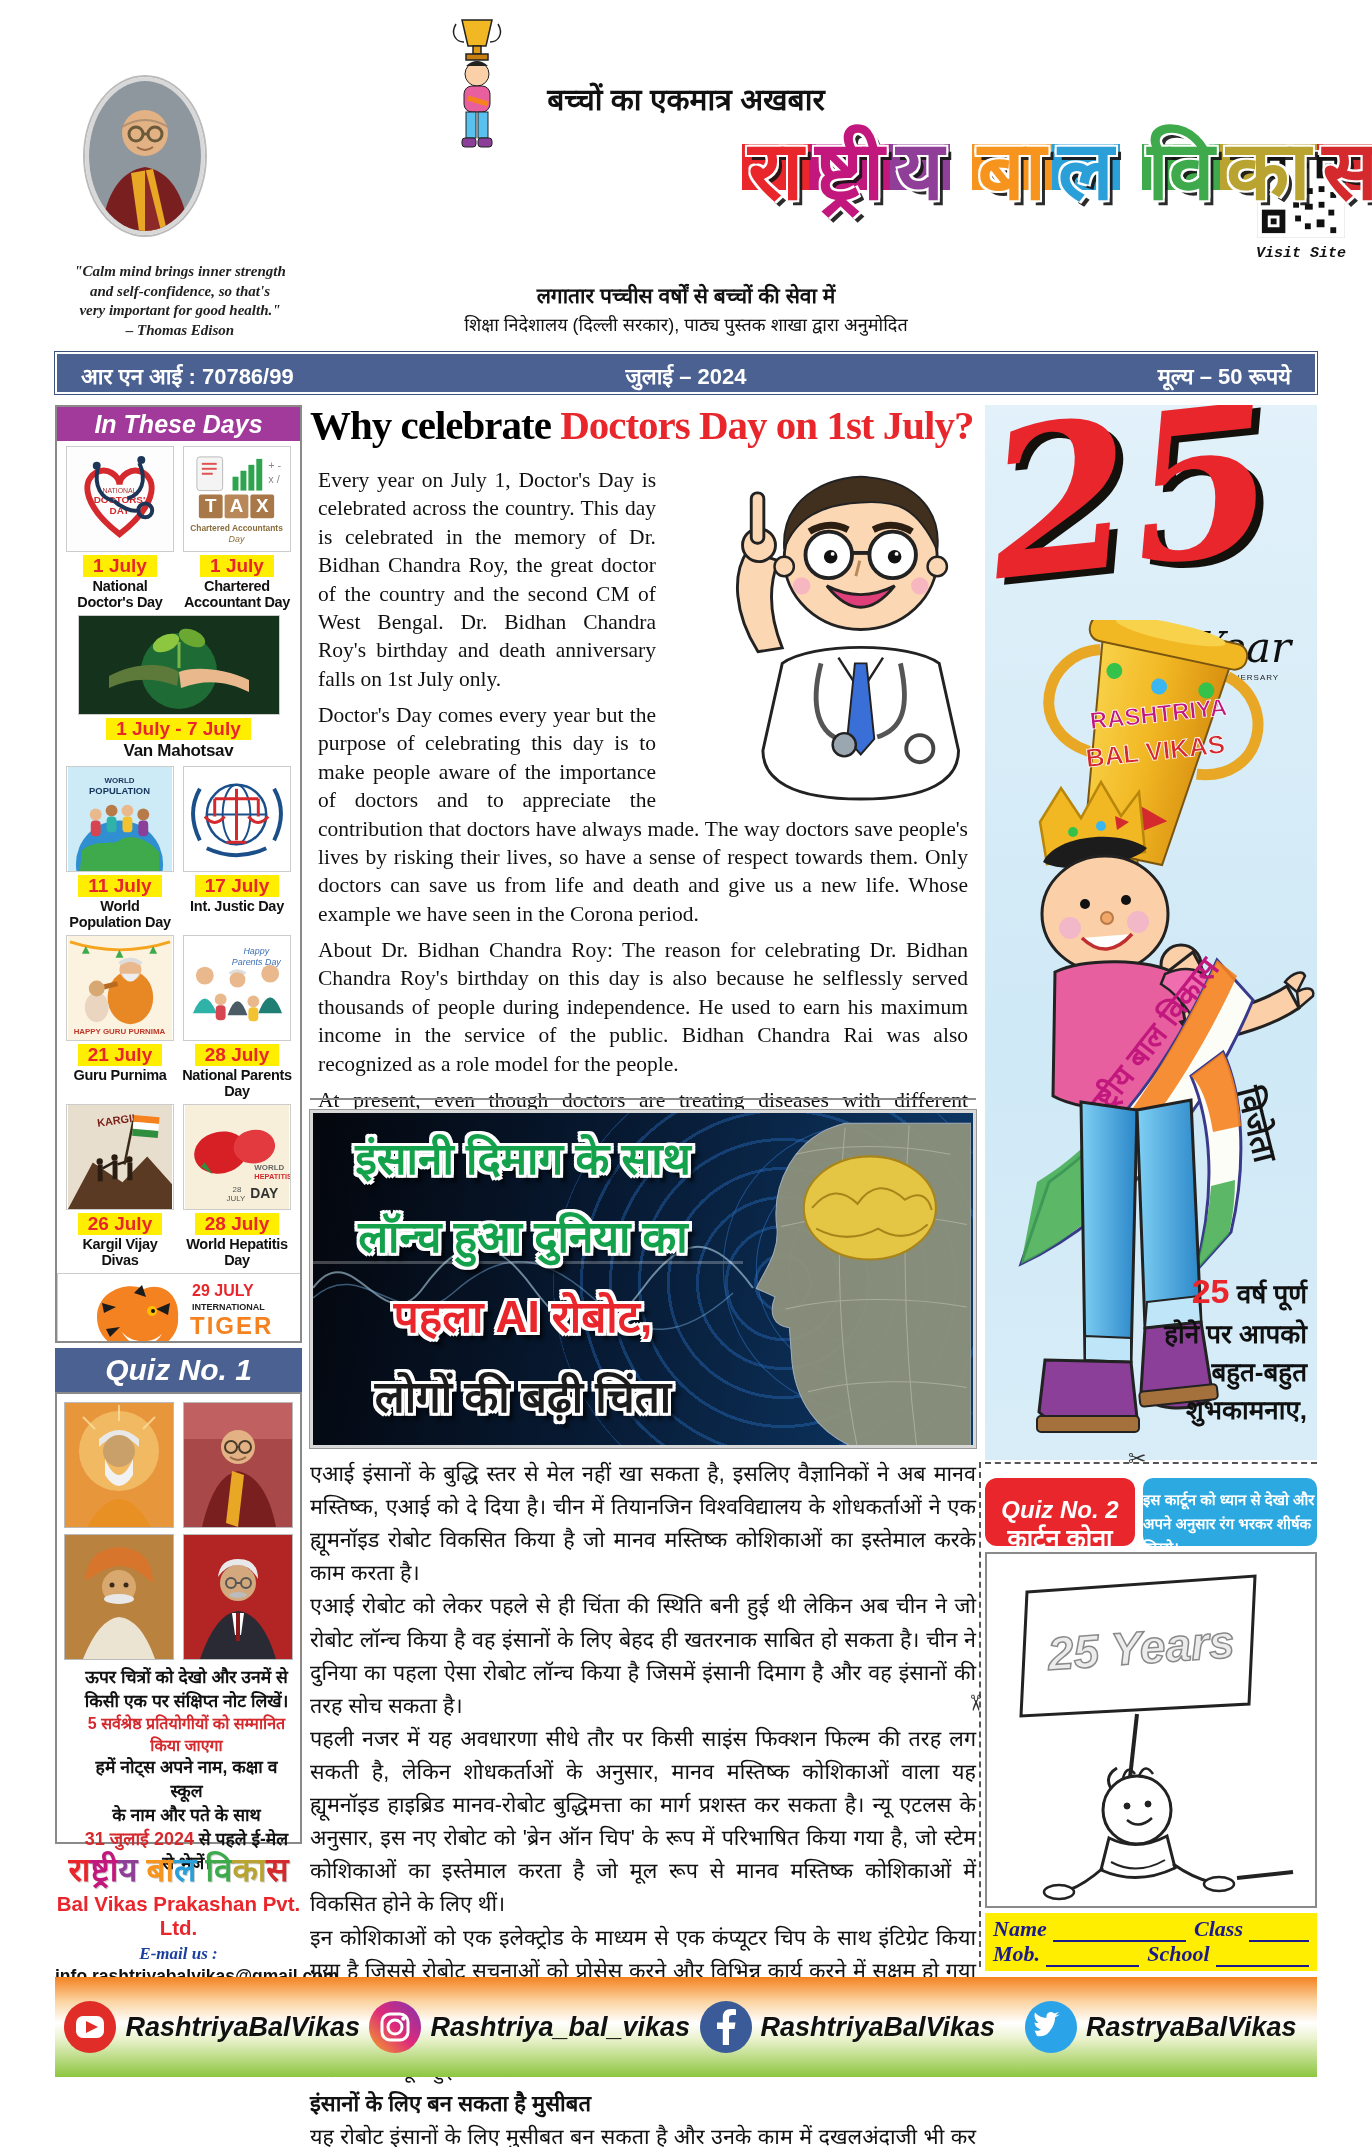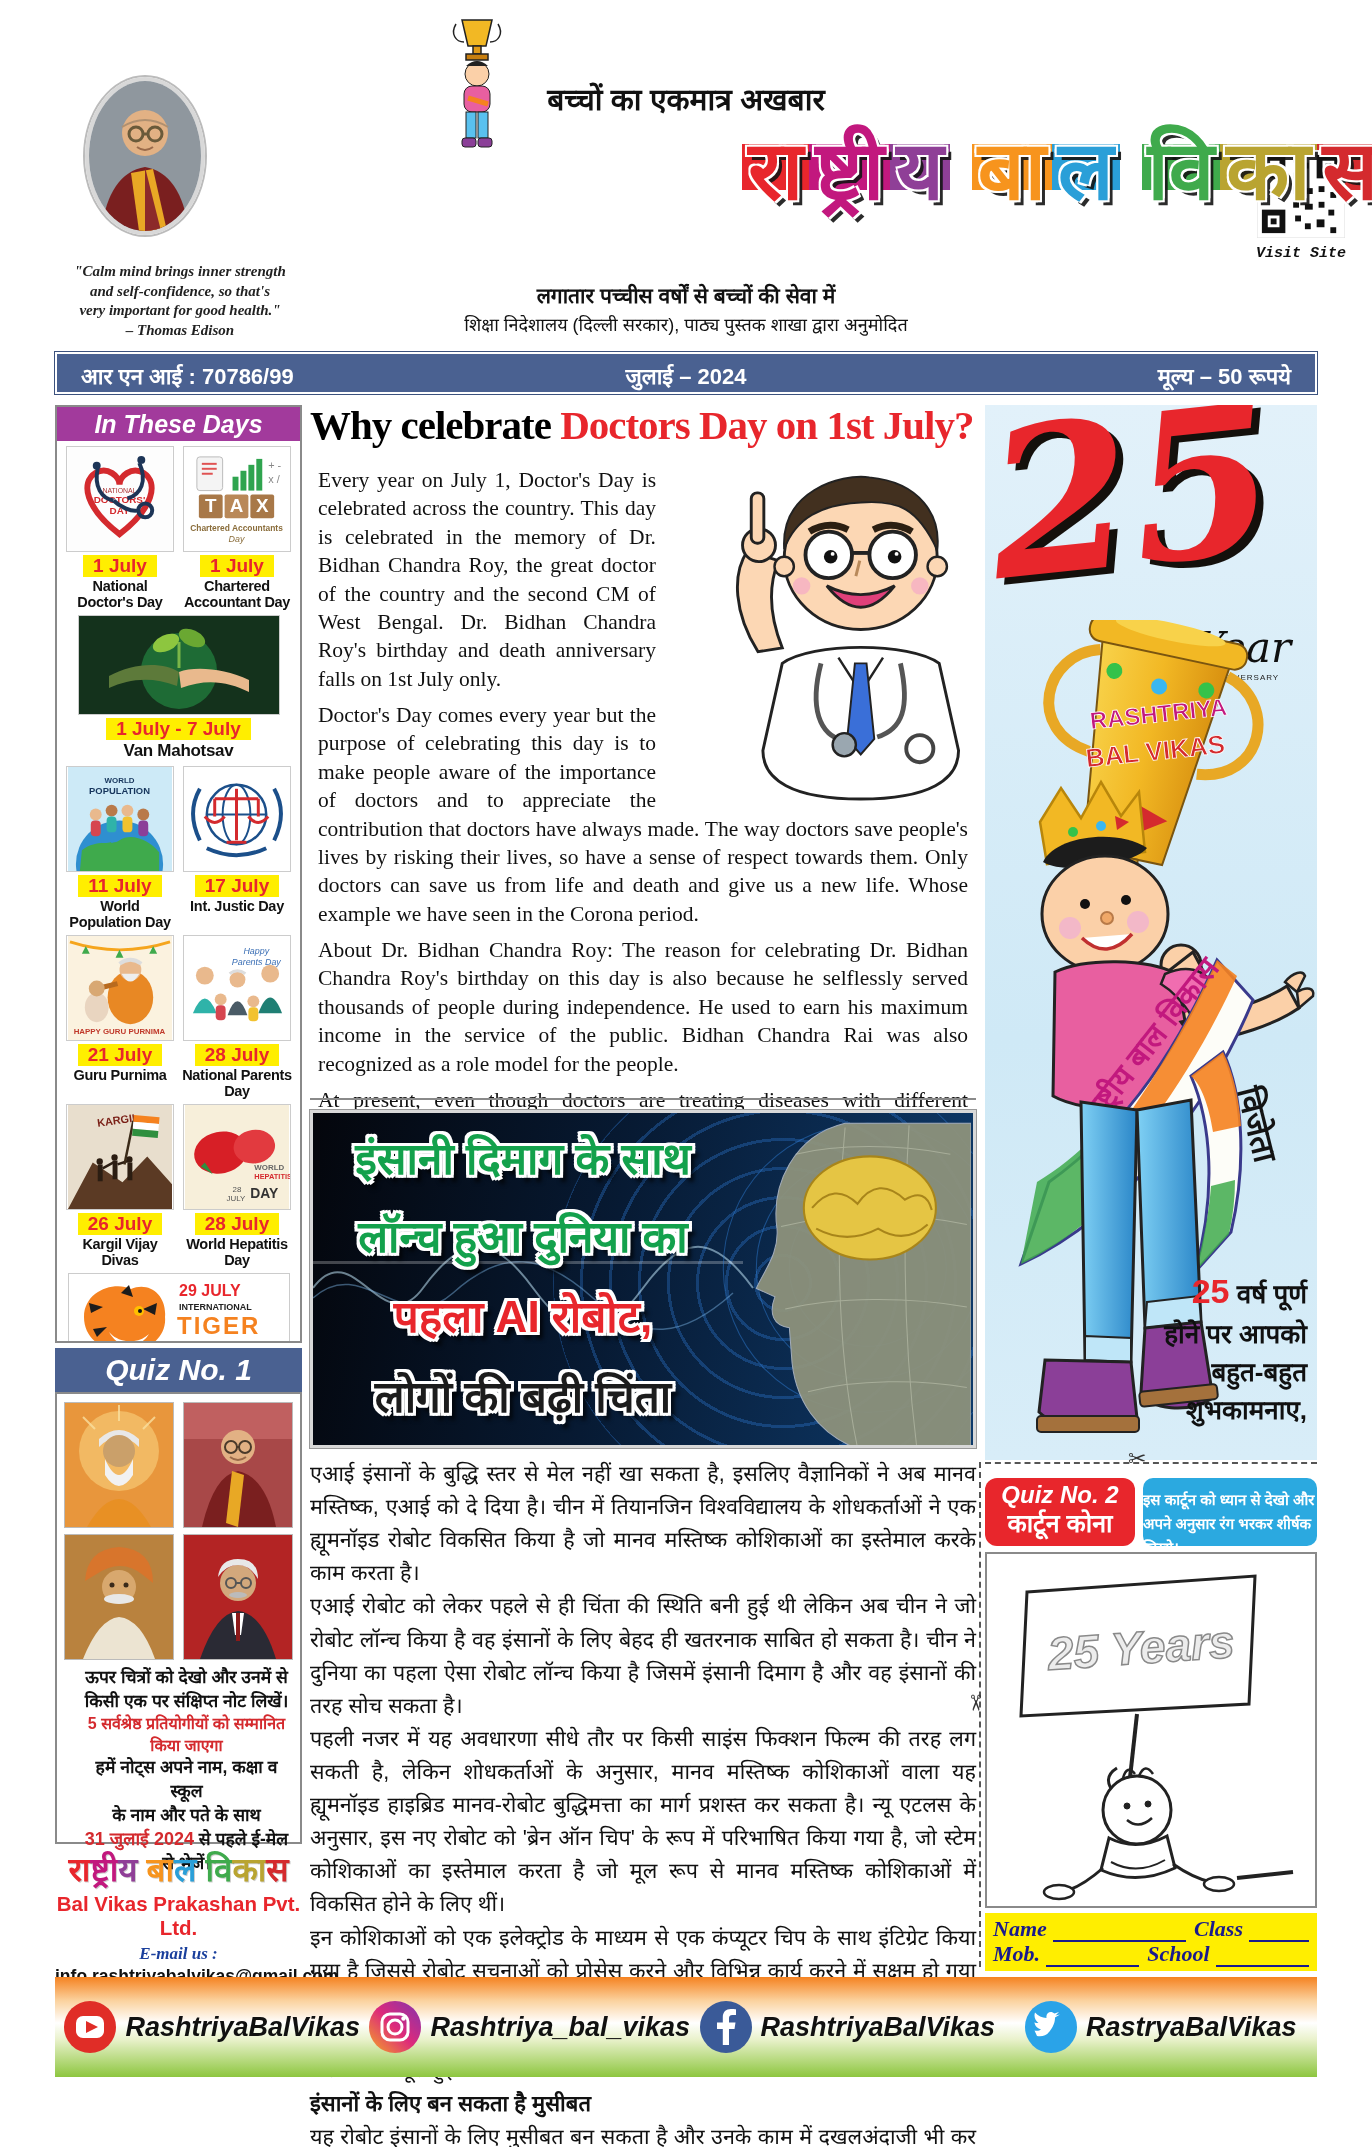--- a/index.html
+++ b/index.html
@@ -36,21 +36,21 @@
   .itd-box{left:55px;top:405px;width:247px;height:938px;border:2px solid #8a8a8a;
            background:#fff;box-sizing:border-box;overflow:hidden;}
   .itd-head{height:34px;background:#a23a9c;color:#fff;text-align:center;
             font-style:italic;font-weight:bold;font-size:25px;line-height:34px;}
   .itd-row{display:flex;justify-content:space-between;padding:5px 7px 0 7px;}
   .itd-cell{width:112px;text-align:center;}
   .itd-img{width:106px;height:104px;border:1px solid #ccc;margin:0 auto;}
   .itd-img svg{display:block;width:100%;height:100%;}
   .itd-wide{text-align:center;padding-top:5px;}
   .itd-wide .van{width:200px;height:98px;margin:0 auto;border:1px solid #ccc;}
-  .itd-wide .tiger{width:220px;height:86px;margin:0 auto;border:1px solid #ccc;}
+  .itd-wide .tiger{width:220px;height:86px;margin:0 auto;border:1px solid #ccc;padding-left:24px;}
   .itd-date{display:inline-block;background:#ffee00;color:#e8262c;font-weight:bold;
             font-size:19px;padding:0 10px;margin-top:3px;}
   .itd-label{font-weight:bold;font-size:14.5px;color:#111;margin-top:1px;letter-spacing:-.3px;}
 
   .quiz1-head{left:55px;top:1348px;width:247px;height:44px;background:#4a6191;color:#fff;
               text-align:center;font-style:italic;font-weight:bold;font-size:30px;line-height:44px;}
   .quiz1-box{left:55px;top:1392px;width:247px;height:452px;border:2px solid #8a8a8a;
              background:#fff;box-sizing:border-box;padding:8px 7px;}
   .q1-grid{display:flex;flex-wrap:wrap;justify-content:space-between;}
   .q1-p{width:110px;height:126px;border:1px solid #bbb;box-sizing:border-box;margin-bottom:6px;}
@@ -106,21 +106,21 @@
   .wish{position:absolute;right:10px;top:862px;width:210px;text-align:right;
         font-weight:bold;font-size:26px;line-height:1.45;color:#101010;}
   .wish .num{color:#e8262c;font-size:34px;}
 
   .cutline-h{left:985px;top:1462px;width:332px;border-top:2px dashed #555;}
   .cutline-v{left:979px;top:1462px;height:505px;border-left:2px dashed #555;}
   .scissors-h{left:1128px;top:1446px;font-size:22px;color:#333;}
   .scissors-v{left:966px;top:1690px;font-size:22px;color:#333;transform:rotate(90deg);}
 
   .q2-tag{left:985px;top:1478px;width:150px;height:68px;background:#e8262c;border-radius:12px;
-          color:#fff;text-align:center;box-sizing:border-box;padding-top:4px;}
+          color:#fff;text-align:center;box-sizing:border-box;padding-top:19px;}
   .q2-tag .t1{font-style:italic;font-weight:bold;font-size:24px;line-height:1.1;}
   .q2-tag .t2{font-weight:bold;font-size:25px;line-height:1.2;}
   .q2-inst{left:1143px;top:1478px;width:174px;height:68px;background:#2ba9e0;border-radius:10px;
            color:#fff;text-align:left;box-sizing:border-box;padding-top:10px;
            font-weight:bold;font-size:15px;line-height:1.6;}
   .q2-box{left:985px;top:1552px;width:332px;height:356px;border:2px solid #8a8a8a;
           background:#fff;box-sizing:border-box;}
   .q2-box svg{display:block;width:100%;height:100%;}
 
   .form-strip{left:985px;top:1913px;width:332px;height:58px;background:#ffee00;

